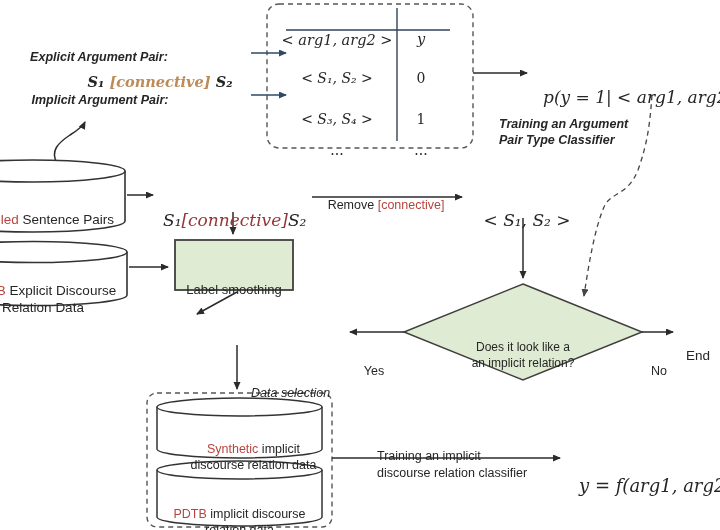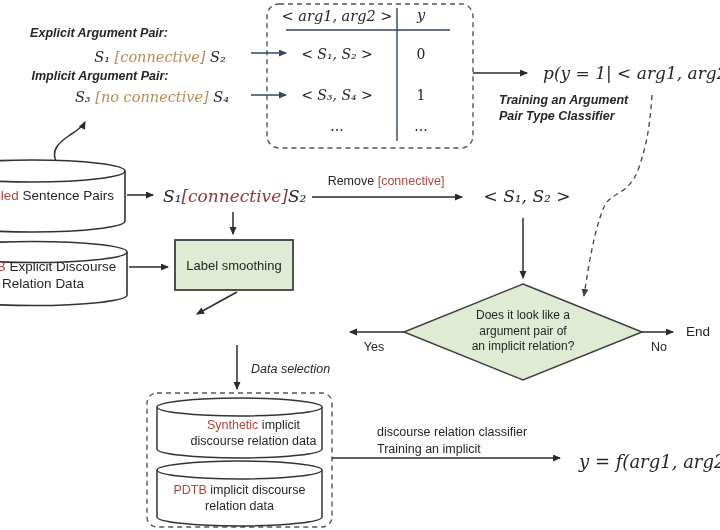--- a/index.html
+++ b/index.html
@@ -1,18 +1,18 @@
 <!DOCTYPE html>
 <html><head>
 <meta charset="utf-8">
 <style>
   html,body{margin:0;padding:0;background:#fff;}
   .stage{position:relative;width:720px;height:530px;overflow:hidden;background:#ffffff;}
   svg{position:absolute;left:0;top:0;}
-  .t{position:absolute;white-space:nowrap;color:#262626;font-family:"Liberation Sans",sans-serif;z-index:2;}
+  .t{position:absolute;white-space:nowrap;color:#262626;font-family:"Liberation Sans",sans-serif;z-index:2;margin-top:24px;}
   .c{transform:translate(-50%,-50%);}
   .cy{transform:translateY(-50%);}
   .math{font-family:"DejaVu Serif",serif;font-style:italic;}
   .mathu{font-family:"DejaVu Serif",serif;font-style:normal;}
   .it{font-style:italic;}
   .sb{font-weight:700;}
   .ctr{text-align:center;}
   .tan{color:#bc8b57;}
   .red{color:#b5453f;}
   .dred{color:#943634;}
@@ -77,23 +77,22 @@
     <path d="M 157 407 L 157 449 A 82.5 9 0 0 0 322 449 L 322 407" fill="#fff" stroke="#333" stroke-width="1.5"></path>
     <ellipse cx="239.5" cy="407" rx="82.5" ry="9" fill="#fff" stroke="#333" stroke-width="1.5"></ellipse>
 
     <path d="M 157 470 L 157 517 A 82.5 9 0 0 0 322 517 L 322 470" fill="#fff" stroke="#333" stroke-width="1.5"></path>
     <ellipse cx="239.5" cy="470" rx="82.5" ry="9" fill="#fff" stroke="#333" stroke-width="1.5"></ellipse>
 
     <line x1="332" y1="458" x2="560" y2="458" stroke="#2b2b2b" stroke-width="1.5" marker-end="url(#ab)"></line>
   </svg>
 
   <div class="t c it sb" style="left:99px;top:33px;font-size:12.5px;">Explicit Argument Pair:</div>
-  <div class="t c math" style="left:160px;top:57px;font-size:14.5px;"><span>S₁ </span><span class="tan">[connective]</span><span> S₂</span></div>
+  <div class="t c math" style="left:160px;top:57px;font-size:14.5px;font-weight:bold;"><span>S₁ </span><span class="tan">[connective]</span><span> S₂</span></div>
   <div class="t c it sb" style="left:100px;top:76px;font-size:12.5px;">Implicit Argument Pair:</div>
-  <div class="t c math" style="left:152px;top:97px;font-size:14.5px;"><span>S₃ </span><span class="tan">[no connective]</span><span> S₄</span></div>
 
   <div class="t c math" style="left:337px;top:16px;font-size:14.5px;">&lt; arg1, arg2 &gt;</div>
   <div class="t c math" style="left:421px;top:15px;font-size:14.5px;">y</div>
   <div class="t c math" style="left:337px;top:54px;font-size:14px;">&lt; S₁, S₂ &gt;</div>
   <div class="t c mathu" style="left:421px;top:54px;font-size:14px;">0</div>
   <div class="t c math" style="left:337px;top:95px;font-size:14px;">&lt; S₃, S₄ &gt;</div>
   <div class="t c mathu" style="left:421px;top:95px;font-size:14px;">1</div>
   <div class="t c mathu" style="left:337px;top:126px;font-size:14px;">...</div>
   <div class="t c mathu" style="left:421px;top:126px;font-size:14px;">...</div>
 
@@ -110,35 +109,34 @@
   </div>
 
   <div class="t cy math" style="left:163px;top:196px;font-size:17px;"><span>S₁</span><span class="dred">[connective]</span><span>S₂</span></div>
   <div class="t c" style="left:386px;top:181px;font-size:12.5px;"><span>Remove </span><span class="red">[connective]</span></div>
   <div class="t c math" style="left:527px;top:196px;font-size:17px;">&lt; S₁, S₂ &gt;</div>
   <div class="t c" style="left:234px;top:265px;font-size:13px;">Label smoothing</div>
   <div class="t cy it" style="left:251px;top:369px;font-size:12.5px;">Data selection</div>
 
   <div class="t c ctr" style="left:523px;top:331px;font-size:12px;line-height:15.5px;">
     <div>Does it look like a</div>
-    <div>argument pair of</div>
     <div>an implicit relation?</div>
   </div>
   <div class="t c" style="left:374px;top:347px;font-size:12.5px;">Yes</div>
   <div class="t c" style="left:659px;top:347px;font-size:12.5px;">No</div>
   <div class="t c" style="left:698px;top:331px;font-size:13.5px;">End</div>
 
   <div class="t ctr" style="left:171px;top:417px;width:165px;font-size:12.5px;line-height:16px;">
     <div><span class="red">Synthetic</span><span> implicit</span></div>
     <div>discourse relation data</div>
   </div>
   <div class="t ctr" style="left:157px;top:482px;width:165px;font-size:12.5px;line-height:16px;">
     <div><span class="red">PDTB</span><span> implicit discourse</span></div>
     <div>relation data</div>
   </div>
 
   <div class="t" style="left:377px;top:424px;font-size:12.5px;line-height:16.5px;">
+    <div>Training an implicit</div>
     <div>discourse relation classifier</div>
-    <div>Training an implicit</div>
   </div>
   <div class="t cy math" style="left:579px;top:461px;font-size:18px;">y = f(arg1, arg2)</div>
 
 </div>
 
 </body></html>

